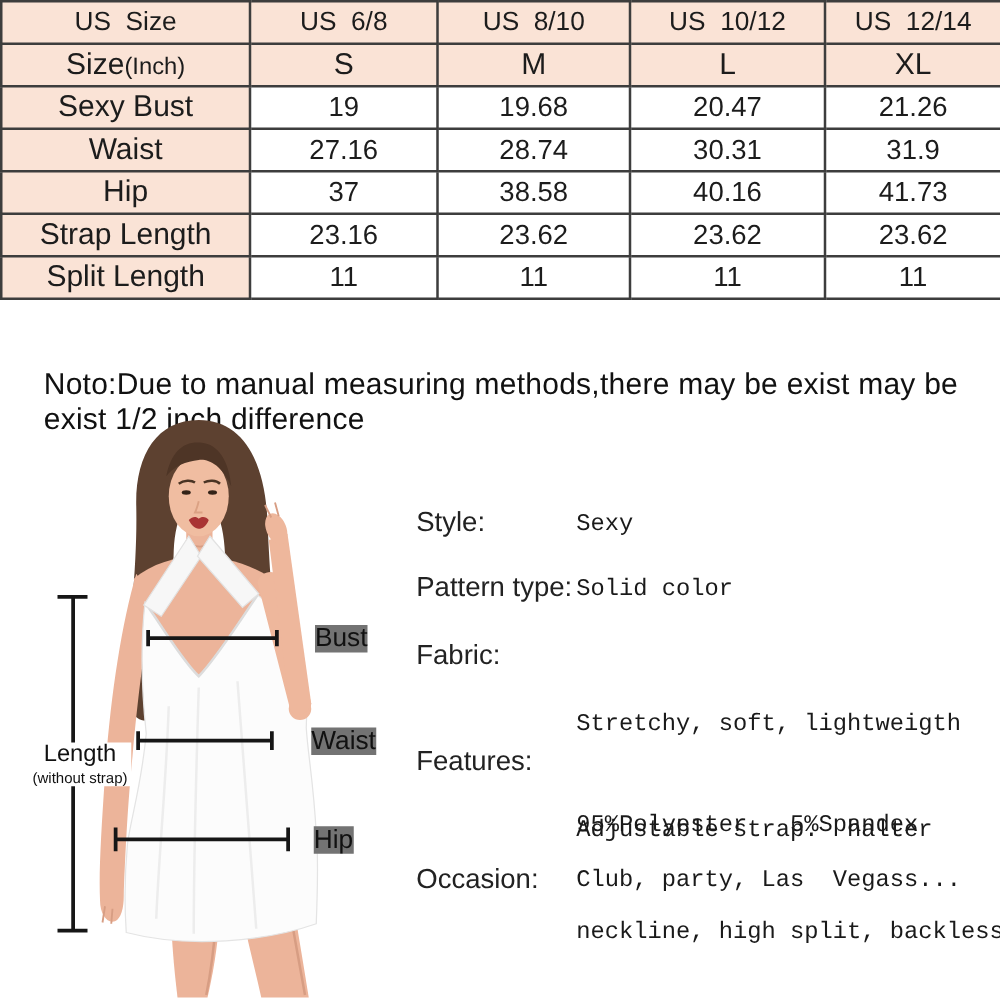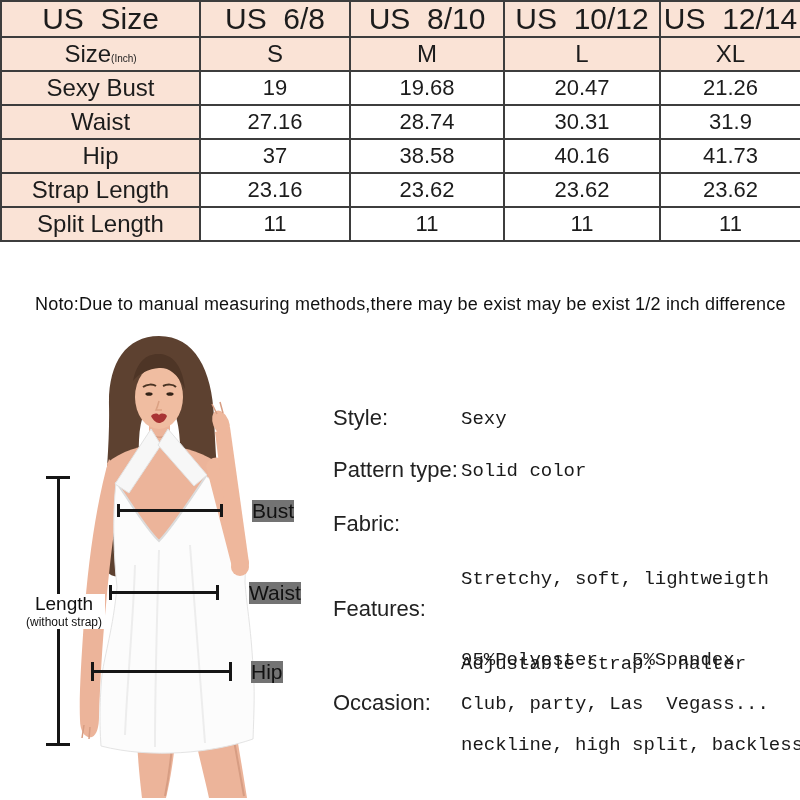--- a/index.html
+++ b/index.html
@@ -14,27 +14,27 @@
     border-collapse:collapse;table-layout:fixed;
   }
   .size-table td{
     border:2px solid #3d3d3d;
     height:32px;padding:0;
     text-align:center;vertical-align:middle;
     font-size:22px;background:#ffffff;white-space:pre;
   }
   .size-table td.peach{background:#fae3d6;}
   .size-table td.lab{font-size:24px;}
-  .size-table td.hd{font-size:30px;}
+  .size-table td.hd{font-size:21px;}
   .size-table td.sz{font-size:24px;}
-  .suf{font-size:10px;margin-top:36px;}
+  .suf{font-size:19px;margin-top:36px;}
   
   .note{
     position:absolute;left:35px;top:294px;
-    font-size:18px;letter-spacing:.2px;color:#111;
+    font-size:24px;letter-spacing:.2px;color:#111;
   }
   
   .figure{position:absolute;left:55px;top:335px;width:280px;height:465px;}
   
   .mline,.tick{position:absolute;background:#161616;z-index:4;}
   .mlabel{
     position:absolute;z-index:5;font-size:21px;color:#111;
     background:#737373;line-height:1.05;
   }
   .len-label{

